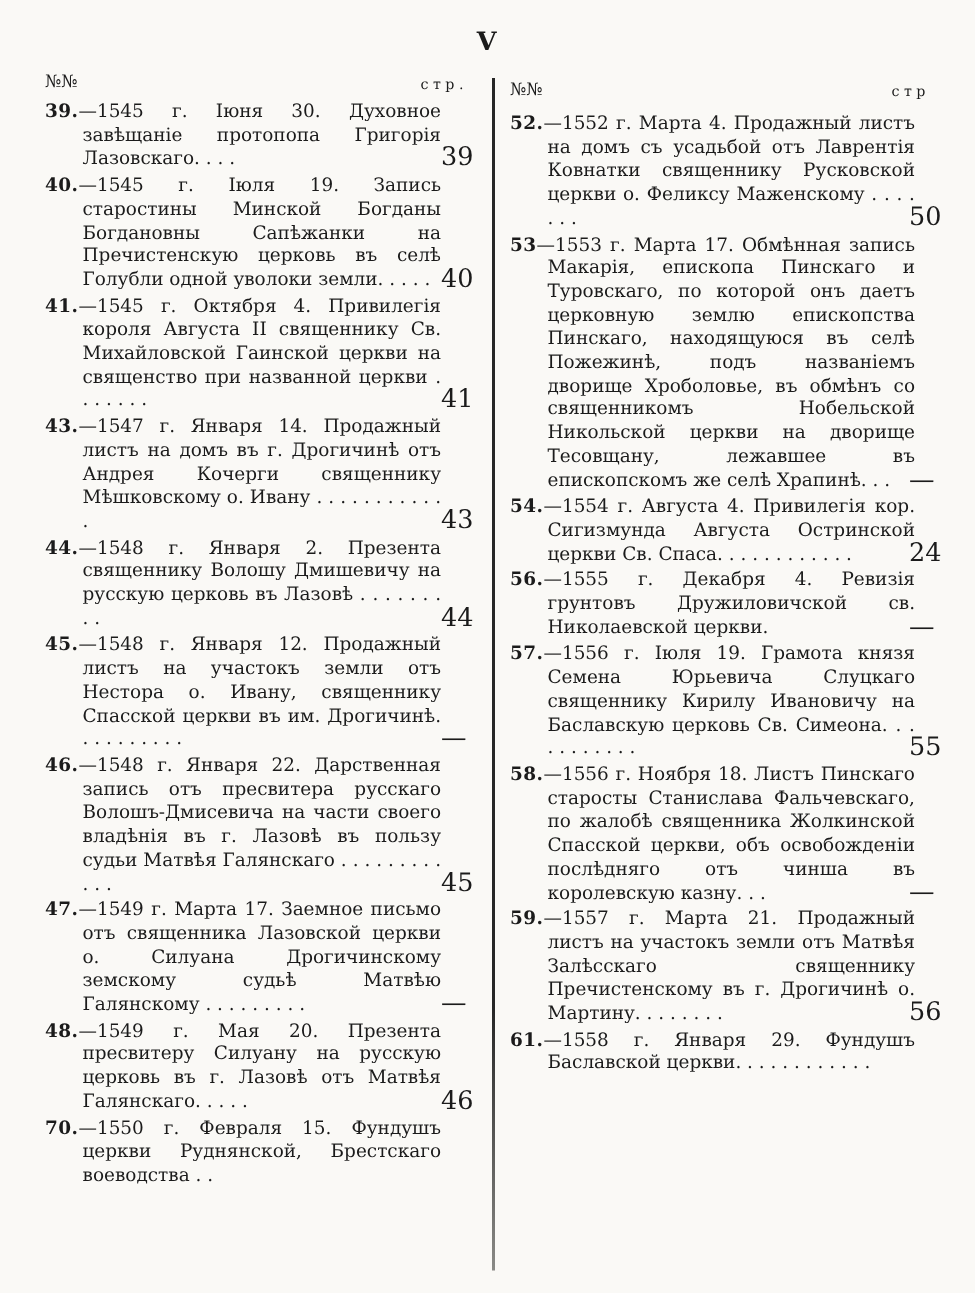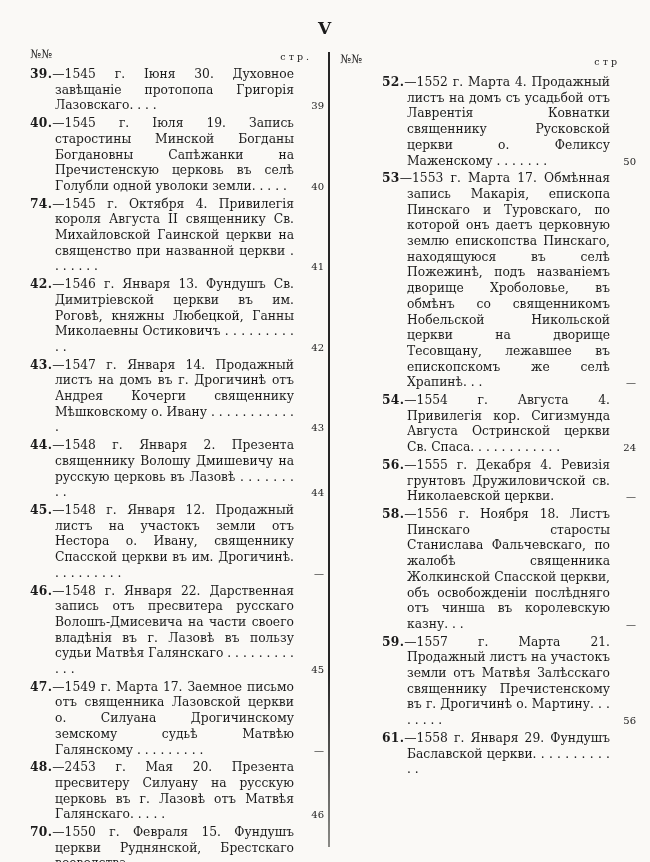--- a/index.html
+++ b/index.html
@@ -32,26 +32,26 @@
   .entries-left{left:30px;top:66px;width:296px;}
   .entries-right{left:340px;top:74px;width:298px;}
   .entry{
     position:relative;
     margin:0 0 1px 0;
     font-size:12.3px;line-height:15.7px;
     text-align:justify;
     padding-left:25px;text-indent:-25px;
   }
   .entries-left .entry{padding-right:32px;}
-  .entries-right .entry{padding-right:28px;margin-left:42px;}
+  .entries-right .entry{padding-right:28px;}
   .entry .num{font-weight:bold;letter-spacing:0.3px;}
   .entry .pg{
     position:absolute;right:2px;bottom:0;
-    width:30px;text-align:right;text-indent:0;
-    font-size:10px;
+    width:30px;text-indent:0;
+    font-size:17px;
   }
 </style>
 </head>
 <body>
 
 <div class="page">
 
   <div class="roman">V</div>
 
   <div class="colhead colhead-left">
@@ -62,33 +62,33 @@
   <div class="colhead colhead-right">
     <span class="numhdr">№№</span>
     <span class="pagehdr">стр</span>
   </div>
 
   <div class="divider"></div>
 
   <div class="entries entries-left">
       <p class="entry"><span class="num">39.</span><span class="txt">—1545 г. Іюня 30. Духовное завѣщаніе протопопа Григорія Лазовскаго. . . .</span><span class="pg">39</span></p>
       <p class="entry"><span class="num">40.</span><span class="txt">—1545 г. Іюля 19. Запись старостины Минской Богданы Богдановны Сапѣжанки на Пречистенскую церковь въ селѣ Голубли одной уволоки земли. . . . .</span><span class="pg">40</span></p>
-      <p class="entry"><span class="num">74.</span><span class="txt">—1545 г. Октября 4. Привилегія короля Августа II священнику Св. Михайловской Гаинской церкви на священство при названной церкви . . . . . . .</span><span class="pg">41</span></p>
-      <p class="entry"><span class="num">42.</span><span class="txt">—1546 г. Января 13. Фундушъ Св. Димитріевской церкви въ им. Роговѣ, княжны Любецкой, Ганны Миколаевны Остиковичъ . . . . . . . . . . .</span><span class="pg">42</span></p>
+      <p class="entry"><span class="num">41.</span><span class="txt">—1545 г. Октября 4. Привилегія короля Августа II священнику Св. Михайловской Гаинской церкви на священство при названной церкви . . . . . . .</span><span class="pg">41</span></p>
       <p class="entry"><span class="num">43.</span><span class="txt">—1547 г. Января 14. Продажный листъ на домъ въ г. Дрогичинѣ отъ Андрея Кочерги священнику Мѣшковскому о. Ивану . . . . . . . . . . . .</span><span class="pg">43</span></p>
       <p class="entry"><span class="num">44.</span><span class="txt">—1548 г. Января 2. Презента священнику Волошу Дмишевичу на русскую церковь въ Лазовѣ . . . . . . . . .</span><span class="pg">44</span></p>
       <p class="entry"><span class="num">45.</span><span class="txt">—1548 г. Января 12. Продажный листъ на участокъ земли отъ Нестора о. Ивану, священнику Спасской церкви въ им. Дрогичинѣ. . . . . . . . . .</span><span class="pg">—</span></p>
       <p class="entry"><span class="num">46.</span><span class="txt">—1548 г. Января 22. Дарственная запись отъ пресвитера русскаго Волошъ-Дмисевича на части своего владѣнія въ г. Лазовѣ въ пользу судьи Матвѣя Галянскаго . . . . . . . . . . . .</span><span class="pg">45</span></p>
       <p class="entry"><span class="num">47.</span><span class="txt">—1549 г. Марта 17. Заемное письмо отъ священника Лазовской церкви о. Силуана Дрогичинскому земскому судьѣ Матвѣю Галянскому . . . . . . . . .</span><span class="pg">—</span></p>
-      <p class="entry"><span class="num">48.</span><span class="txt">—2453 г. Мая 20. Презента пресвитеру Силуану на русскую церковь въ г. Лазовѣ отъ Матвѣя Галянскаго. . . . .</span><span class="pg">46</span></p>
+      <p class="entry"><span class="num">48.</span><span class="txt">—1549 г. Мая 20. Презента пресвитеру Силуану на русскую церковь въ г. Лазовѣ отъ Матвѣя Галянскаго. . . . .</span><span class="pg">46</span></p>
       <p class="entry"><span class="num">70.</span><span class="txt">—1550 г. Февраля 15. Фундушъ церкви Руднянской, Брестскаго воеводства . .</span></p>
     </div>
   <div class="entries entries-right">
       <p class="entry"><span class="num">52.</span><span class="txt">—1552 г. Марта 4. Продажный листъ на домъ съ усадьбой отъ Лаврентія Ковнатки священнику Русковской церкви о. Феликсу Маженскому . . . . . . .</span><span class="pg">50</span></p>
       <p class="entry"><span class="num">53</span><span class="txt">—1553 г. Марта 17. Обмѣнная запись Макарія, епископа Пинскаго и Туровскаго, по которой онъ даетъ церковную землю епископства Пинскаго, находящуюся въ селѣ Пожежинѣ, подъ названіемъ дворище Хроболовье, въ обмѣнъ со священникомъ Нобельской Никольской церкви на дворище Тесовщану, лежавшее въ епископскомъ же селѣ Храпинѣ. . .</span><span class="pg">—</span></p>
       <p class="entry"><span class="num">54.</span><span class="txt">—1554 г. Августа 4. Привилегія кор. Сигизмунда Августа Остринской церкви Св. Спаса. . . . . . . . . . . .</span><span class="pg">24</span></p>
       <p class="entry"><span class="num">56.</span><span class="txt">—1555 г. Декабря 4. Ревизія грунтовъ Дружиловичской св. Николаевской церкви.</span><span class="pg">—</span></p>
+      <p class="entry"><span class="num">57.</span><span class="txt">—1556 г. Іюля 19. Грамота князя Семена Юрьевича Слуцкаго священнику Кирилу Ивановичу на Баславскую церковь Св. Симеона. . . . . . . . . . .</span><span class="pg">55</span></p>
       <p class="entry"><span class="num">58.</span><span class="txt">—1556 г. Ноября 18. Листъ Пинскаго старосты Станислава Фальчевскаго, по жалобѣ священника Жолкинской Спасской церкви, объ освобожденіи послѣдняго отъ чинша въ королевскую казну. . .</span><span class="pg">—</span></p>
       <p class="entry"><span class="num">59.</span><span class="txt">—1557 г. Марта 21. Продажный листъ на участокъ земли отъ Матвѣя Залѣсскаго священнику Пречистенскому въ г. Дрогичинѣ о. Мартину. . . . . . . .</span><span class="pg">56</span></p>
       <p class="entry"><span class="num">61.</span><span class="txt">—1558 г. Января 29. Фундушъ Баславской церкви. . . . . . . . . . . .</span></p>
     </div>
 
 </div>
 
 </body></html>

